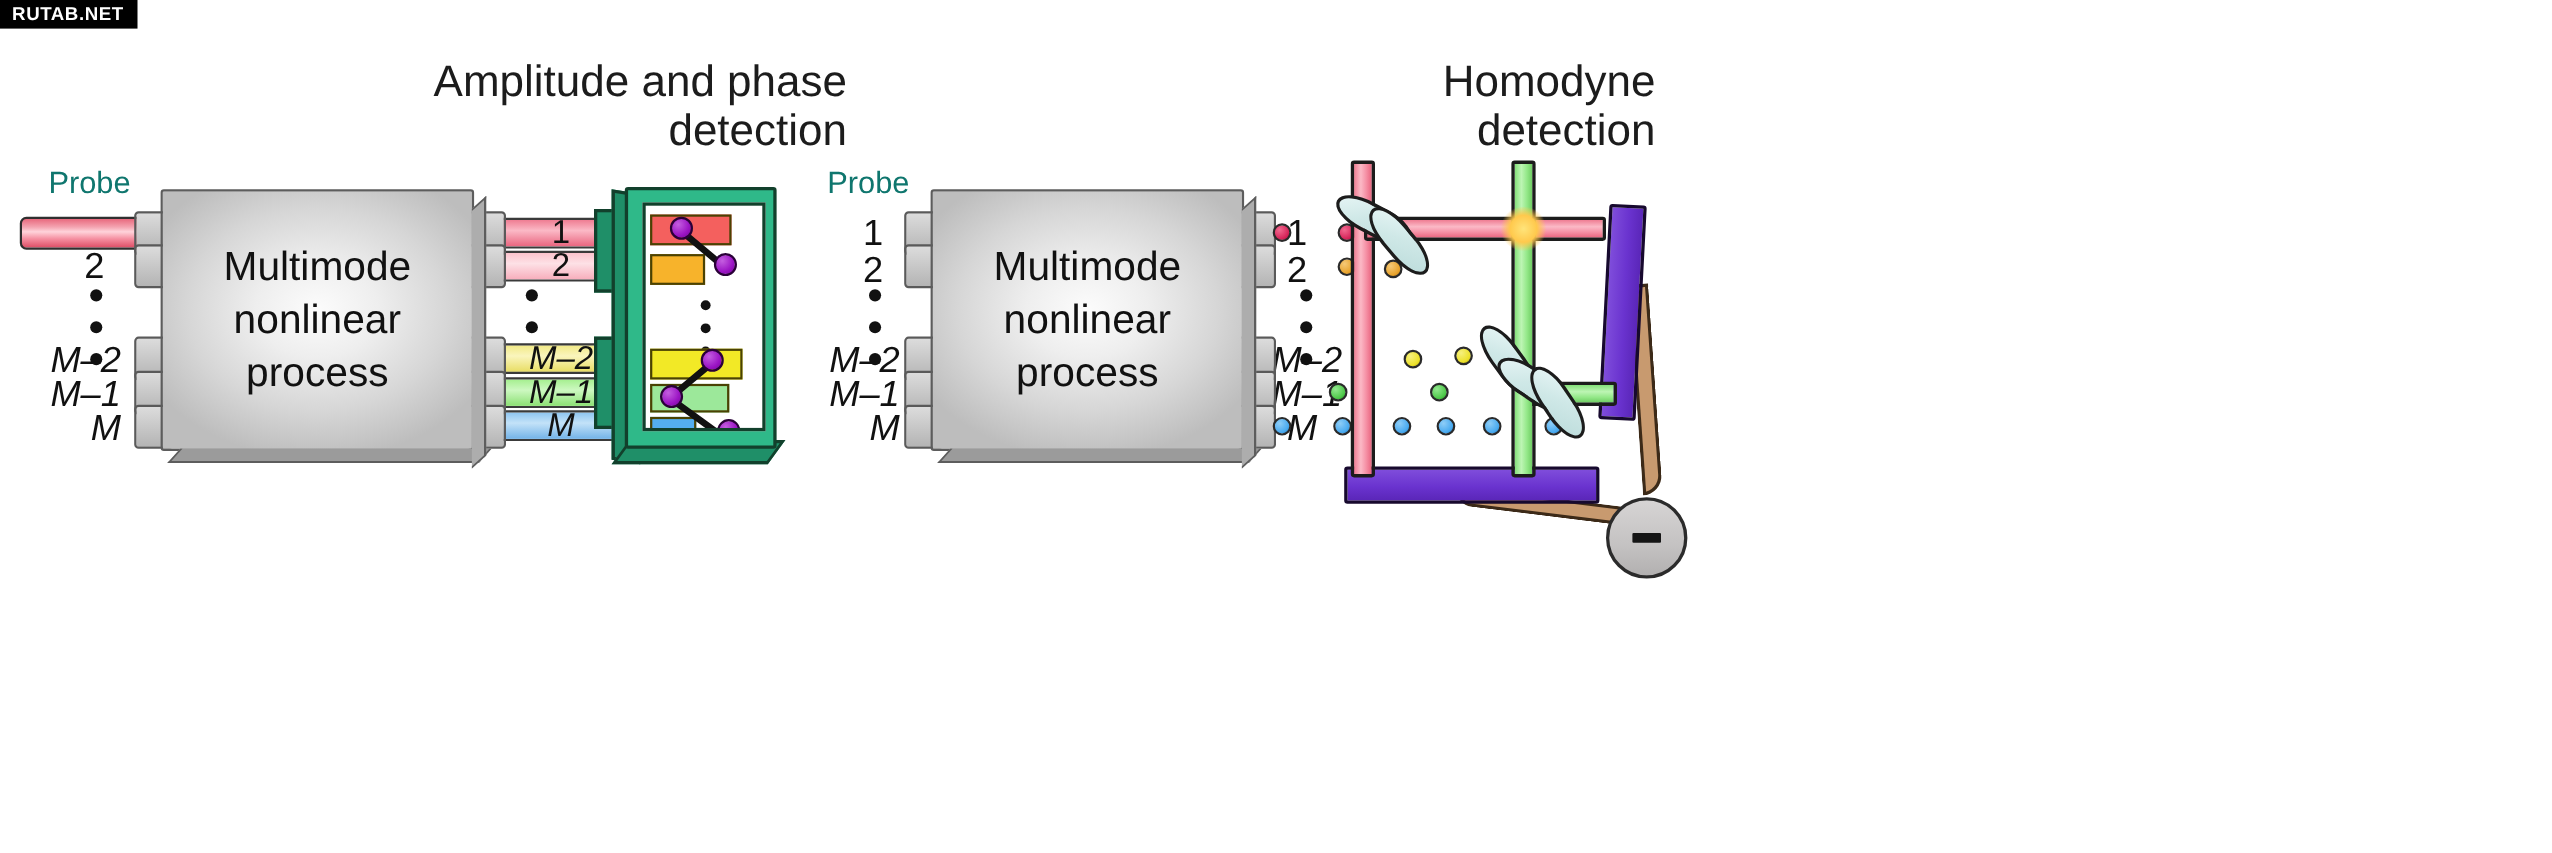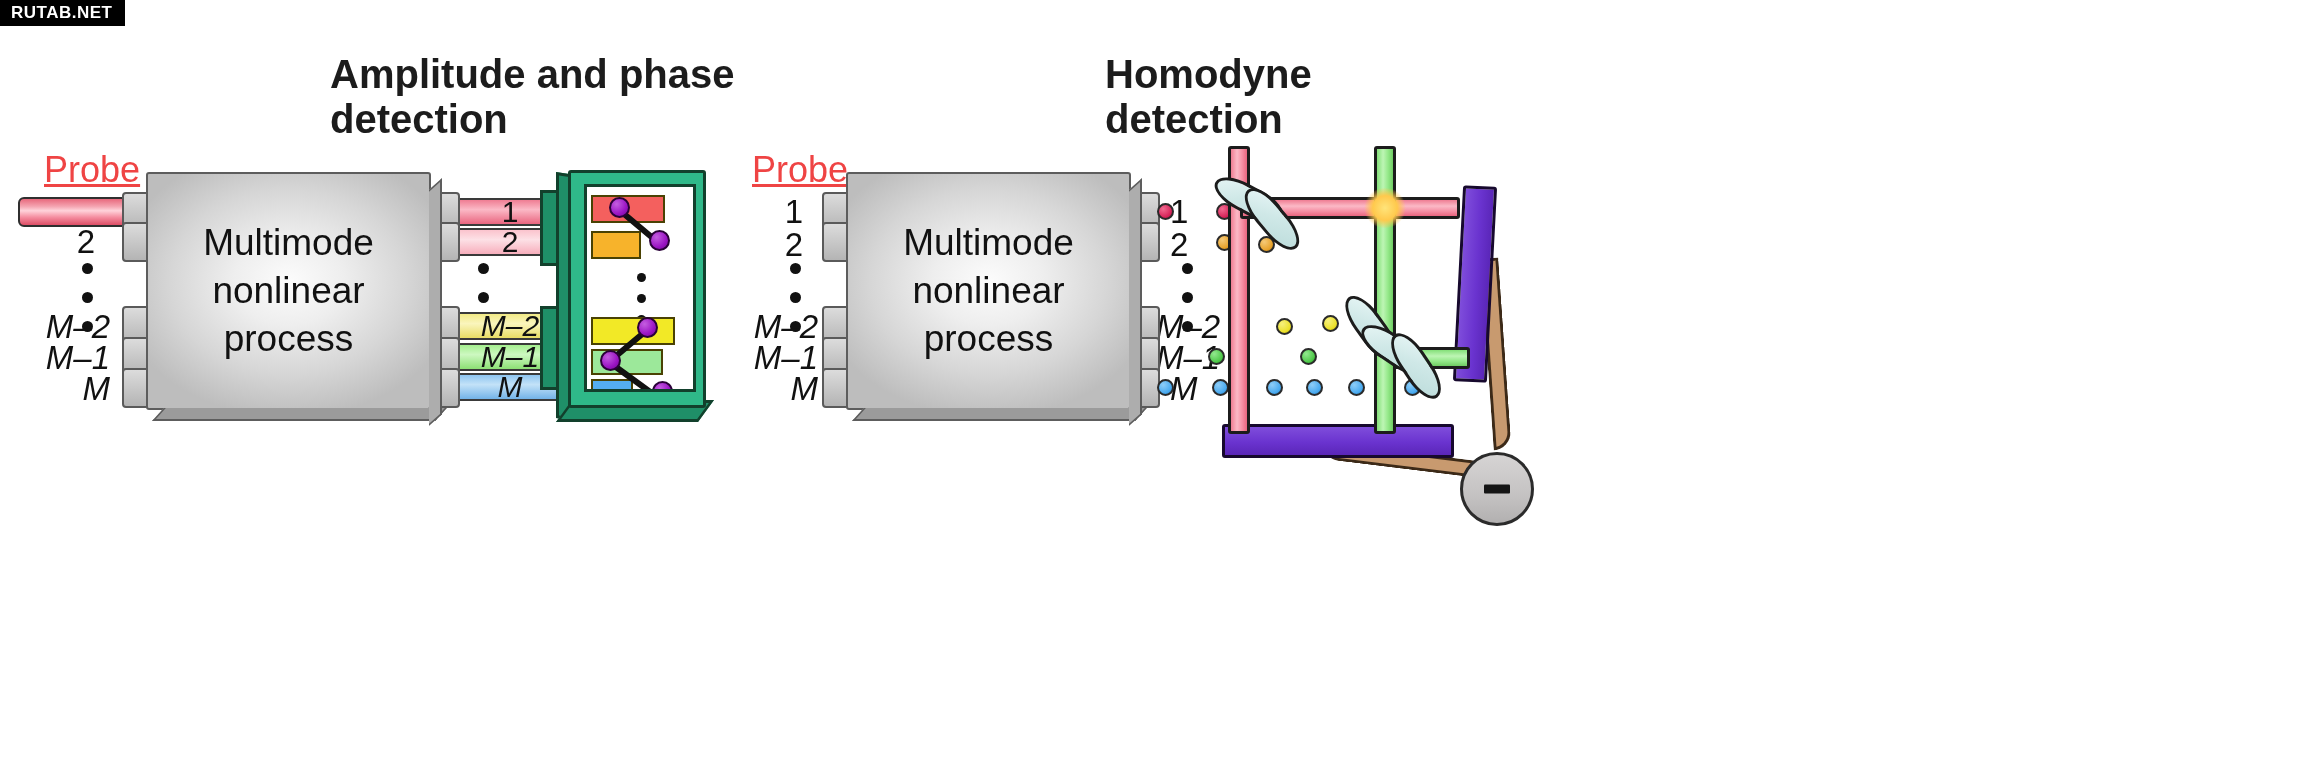--- a/index.html
+++ b/index.html
@@ -31,35 +31,34 @@
     font-weight: bold;
     letter-spacing: 0.5px;
     padding: 4px 13px 5px 11px;
     line-height: 1;
     z-index: 99;
   }
 
   
   .panel-title {
     position: absolute;
-    text-align: left;
+    text-align: right;
     font-size: 40px;
     color: #1c1c1c;
     line-height: 1.12;
-    font-weight: 700;
+    font-weight: 400;
     white-space: pre-line;
   }
 
   
   .probe-label {
     position: absolute;
-    font-size: 36px;
-    color: #ef4444;
+    font-size: 28px;
+    color: #0f766e;
     line-height: 1;
-    text-decoration: underline;
   }
 
   
   .mode-label {
     position: absolute;
     font-size: 33px;
     color: #111111;
     text-align: right;
     line-height: 1;
     white-space: nowrap;

